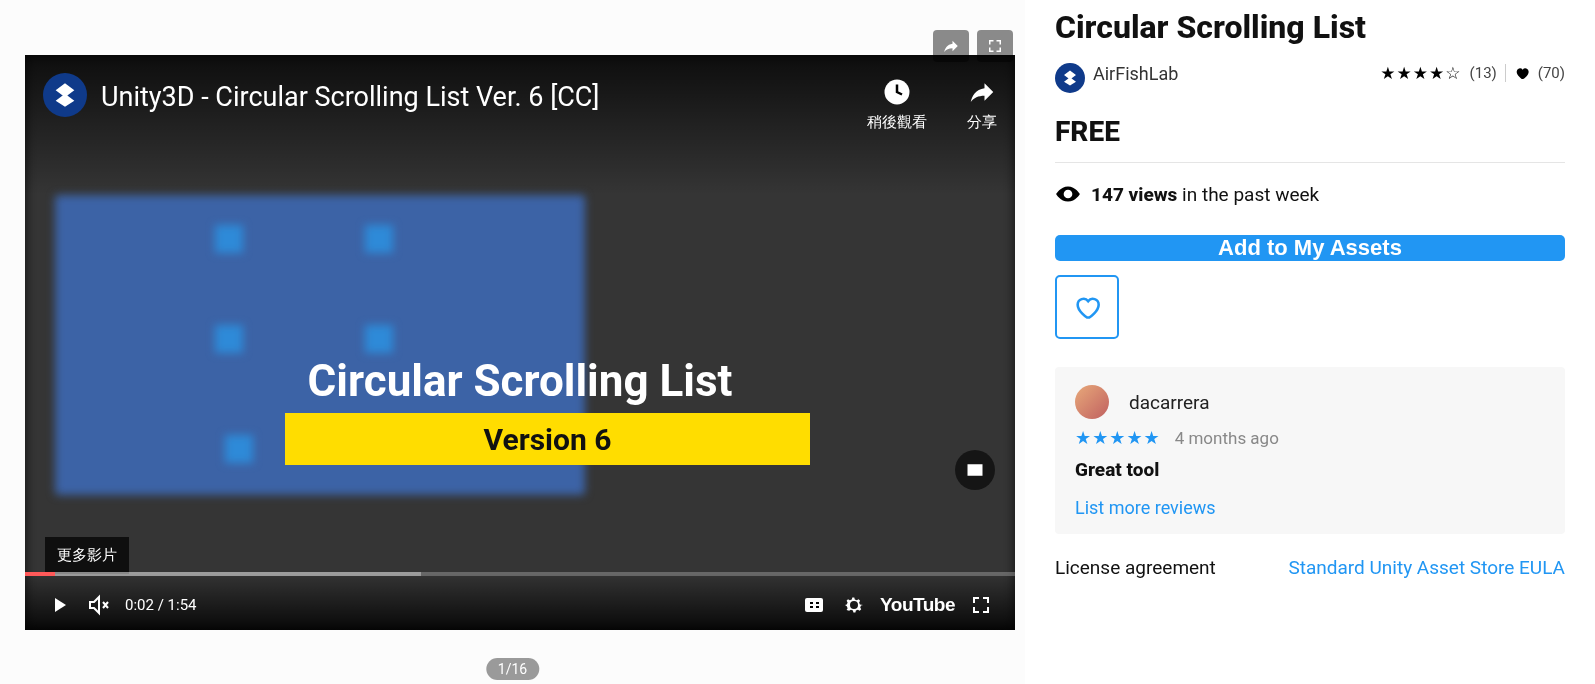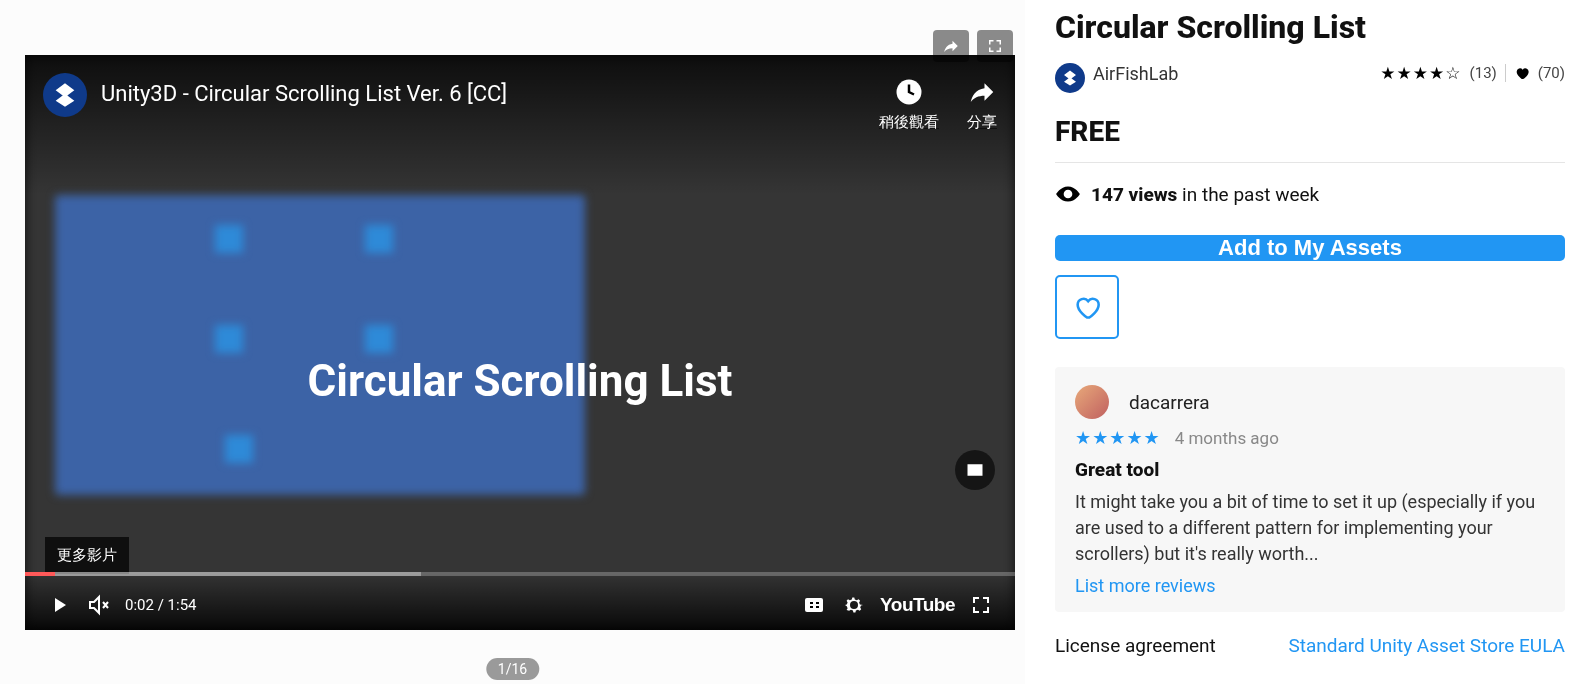--- a/index.html
+++ b/index.html
@@ -14,22 +14,22 @@
   .tool-btn svg { fill:#fff; width:18px; height:18px; }
 
   
   .player { position:relative; width:990px; height:575px; margin-top:55px; background:#101010; overflow:hidden; }
   .thumb-bg { position:absolute; inset:0; background:#353535; filter:blur(6px); }
   .thumb-panel { position:absolute; left:30px; top:140px; width:530px; height:300px; background:#3c63a6; filter:blur(4px); border-radius:4px; }
   .thumb-sq { position:absolute; width:28px; height:28px; background:#2e8ad8; filter:blur(4px); }
   .vid-head { position:absolute; top:0; left:0; right:0; height:140px; display:flex; align-items:flex-start; padding:18px 18px; background:linear-gradient(180deg, rgba(0,0,0,.75), rgba(0,0,0,0)); }
   .logo { width:44px; height:44px; border-radius:50%; background:#0f3a8a; display:flex; align-items:center; justify-content:center; flex:0 0 auto; }
   .logo svg { width:28px; height:28px; fill:#fff;}
-  .vid-title { color:#fff; font-size:22px; margin-left:14px; padding-top:8px; font-weight:400; flex:1;}
-  .vid-actions { display:flex; gap:28px; padding-top:4px;text-decoration:underline; }
+  .vid-title { color:#fff; font-size:27px; margin-left:14px; padding-top:8px; font-weight:400; flex:1;}
+  .vid-actions { display:flex; gap:40px; padding-top:4px; }
   .va { color:#fff; text-align:center; font-size:15px; }
   .va svg { width:30px; height:30px; fill:#fff; display:block; margin:0 auto 6px;}
   .center-title { position:absolute; top:300px; left:0; right:0; text-align:center; color:#fff; font-size:44px; font-weight:700;}
   .version-band { position:absolute; top:358px; left:260px; width:525px; height:52px; background:#ffdd00; color:#111; font-size:30px; font-weight:700; display:flex; align-items:center; justify-content:center;}
   .pip-badge { position:absolute; right:20px; bottom:140px; width:40px; height:40px; border-radius:50%; background:rgba(0,0,0,.6); display:flex; align-items:center; justify-content:center;}
   .pip-badge svg{width:20px;height:20px;fill:#fff;}
   .more-badge { position:absolute; left:20px; bottom:56px; background:rgba(0,0,0,.7); color:#fff; font-size:15px; padding:9px 12px;}
   
   .controls { position:absolute; left:0; right:0; bottom:0; height:58px; background:linear-gradient(0deg, rgba(0,0,0,.85), rgba(0,0,0,0)); }
   .progress { position:absolute; top:0; left:0; right:0; height:4px; background:rgba(255,255,255,.25);}
@@ -124,20 +124,21 @@
           <div class="va">
             <svg viewBox="0 0 24 24">
                 <path d="M14 9V5l7 7-7 7v-4.1c-5 0-8.5 1.6-11 5.1 1-5 4-10 11-11z"></path>
               </svg>
             <span>分享</span>
           </div>
         </div>
       </div>
 
       <div class="center-title">Circular Scrolling List</div>
+      <div class="version-band">Version 6</div>
 
       <div class="pip-badge">
         <svg viewBox="0 0 24 24">
             <path d="M3 5h18v14H3V5zm10 7h6v5h-6v-5z"></path>
           </svg>
       </div>
       <div class="more-badge">更多影片</div>
 
       <div class="controls">
         <div class="progress">
@@ -224,21 +225,20 @@
     <div class="review-card">
       <div class="rv-head">
         <div class="avatar"></div>
         <div class="rv-name">dacarrera</div>
       </div>
       <div class="rv-sub">
         <span class="rv-stars">★★★★★</span>
         <span class="rv-date">4 months ago</span>
       </div>
       <div class="rv-title">Great tool</div>
-      <div class="rv-body">It might take you a bit of time to set it up (especially if you are used to a different pattern for implementing your scrollers) but it's really worth...</div>
       <span class="rv-link">List more reviews</span>
     </div>
 
     <div class="license-row">
       <span>License agreement</span>
       <a>Standard Unity Asset Store EULA</a>
     </div>
   </div>
 </div>
 

